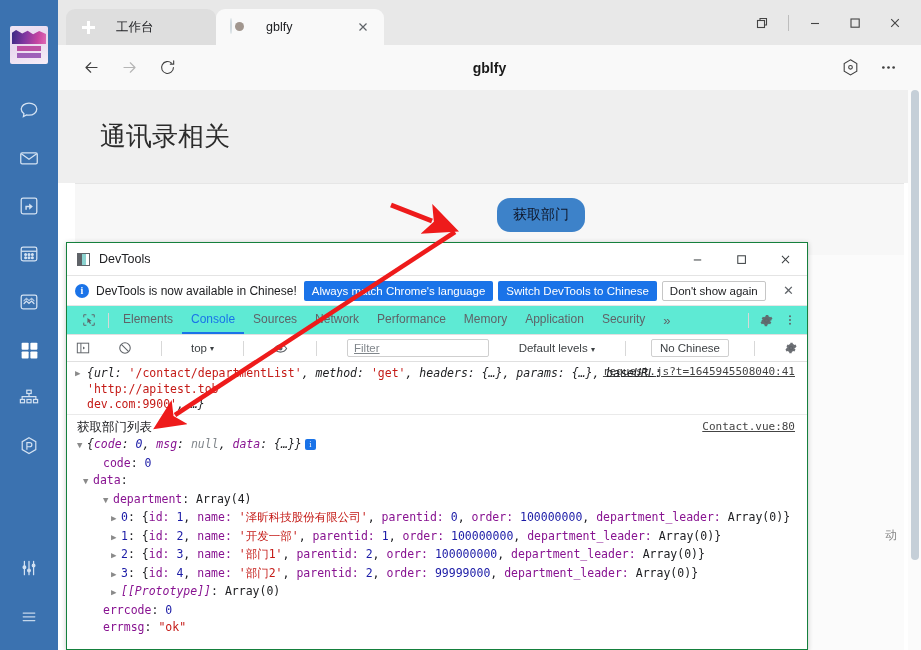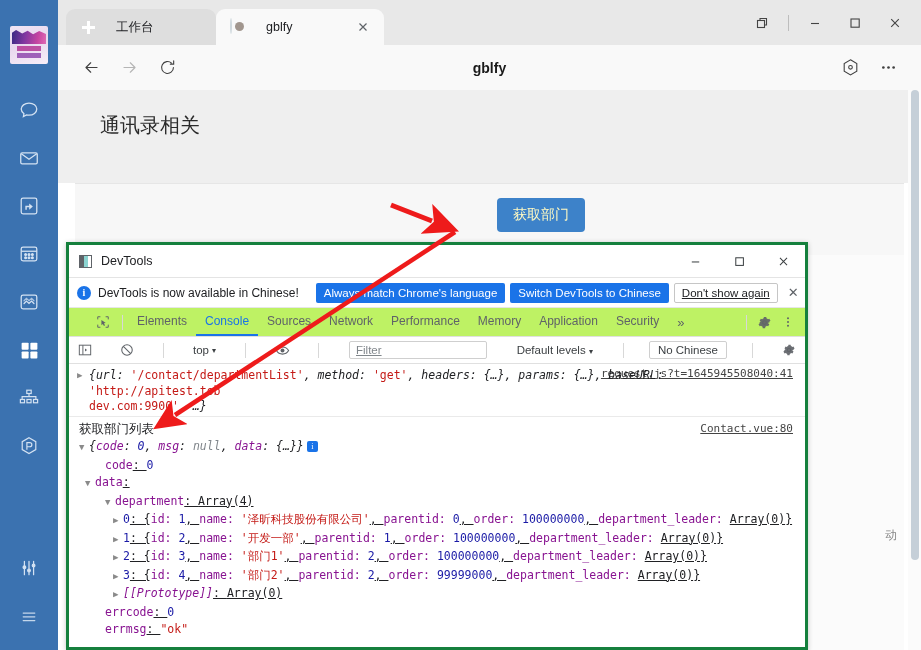--- a/index.html
+++ b/index.html
@@ -103,50 +103,50 @@
   }
   .nav-right { margin-left:auto; display:flex; align-items:center; z-index:2; }
 
   
   .viewport {
     position:absolute; left:0; top:90px; width:863px; height:560px;
     background:#ffffff; overflow:hidden;
   }
   .page-head { background:#efefef; height: 93px; position:relative; }
   .page-title {
-    position:absolute; left:42px; top:22px; font-size:20px; color:#2b2b2b;
+    position:absolute; left:42px; top:29px; font-size:26px; color:#2b2b2b;
     font-family:"DejaVu Sans","Liberation Sans",sans-serif;
   }
   .page-card {
     position:absolute; left:17px; top:93px; right:17px; height:72px;
     background:#f7f7f7; border-top:1px solid #e6e6e6;
   }
   .btn-primary {
     position:absolute; left:422px; top:14px;
-    background:#3d82c9; color:#fef9c3; border:none; border-radius:4px;
+    background:#3d82c9; color:#0f172a; border:none; border-radius:13px;
     padding:8px 16px; font-size:14px; cursor:pointer;
     font-family:"DejaVu Sans","Liberation Sans",sans-serif;
   }
   .page-rest { position:absolute; left:17px; top:165px; right:17px; bottom:0; background:#fbfbfb; }
   .hidden-text {
     position:absolute; right:24px; top:437px; font-size:12px; color:#888;
     font-family:"DejaVu Sans",sans-serif; white-space:nowrap;
   }
   .page-scrollbar {
     position:absolute; right:0; top:0; width:13px; height:560px; background:#fbfbfb;
   }
   .page-scrollbar .thumb {
     position:absolute; left:3px; top:0px; width:8px; height:470px;
     background:#c5cfd8; border-radius:4px;
   }
 
   
   .devtools {
     position:absolute; left:66px; top:242px; width:742px; height:408px;
-    background:#ffffff; border:3px solid #15803d;
+    background:#ffffff; border:1px solid #15803d;
     box-shadow:0 1px 5px rgba(0,0,0,.22);
     font-family:"Liberation Sans","DejaVu Sans",sans-serif;
     overflow:hidden;
   }
   .dt-title {
     height:33px; display:flex; align-items:center; padding-left:10px;
     border-bottom:1px solid #e4e4e4; background:#ffffff;
   }
   .dt-icon {
     width:13px;height:13px;margin-right:9px;border:1px solid #5f6368;
@@ -162,32 +162,32 @@
 
   .dt-banner {
     height:30px; display:flex; align-items:center; gap:0;
     padding:0 8px; border-bottom:1px solid #e6e6e6; background:#fff;
   }
   .info-dot {
     width:14px;height:14px;border-radius:50%;background:#1a73e8;color:#fff;
     font-size:10px;font-weight:bold;display:flex;align-items:center;justify-content:center;
     flex:0 0 14px; margin-right:7px; font-family:"Liberation Serif",serif;
   }
-  .banner-msg { font-size:12px; color:#202124; margin-right:17px; white-space:nowrap; }
+  .banner-msg { font-size:12px; color:#202124; margin-right:7px; white-space:nowrap; }
   .banner-btn {
     font-size:11.5px; padding:3px 7px; border-radius:2px; cursor:pointer; white-space:nowrap;
     margin-right:5px; border:1px solid transparent;
   }
   .banner-btn.blue { background:#1a73e8; color:#fff; }
   .banner-btn.plain { background:#fff; color:#202124; border:1px solid #c6c6c6; }
   .banner-x { margin-left:auto; color:#5f6368; cursor:pointer; font-size:13px; padding:0 5px; }
 
   .dt-tabs {
     height:29px; display:flex; align-items:center; border-bottom:1px solid #e0e0e0;
-    background:#bef264; padding-left:20px;
+    background:#5eead4; padding-left:8px;
   }
   .dt-inspect {
     width:28px;height:27px;display:flex;align-items:center;justify-content:center;
     color:#5f6368;cursor:pointer;
   }
   .dt-vsep { width:1px;height:15px;background:#d8d8d8;margin:0 5px; }
   .dt-tab {
     font-size:12px;color:#5f6368;padding:6px 9px;cursor:pointer;
     border-bottom:2px solid transparent; white-space:nowrap;
   }
@@ -228,21 +228,21 @@
   .tri { color:#8a8a8a; font-size:9px; display:inline-block; width:10px; }
   .ind1 { padding-left:16px; } .ind2 { padding-left:36px; }
   .ind3 { padding-left:44px; } .ind4 { padding-left:58px; }
   .k { color:#881391; }
   .kd { color:#5f6368; }
   .num { color:#1a1aa6; }
   .str { color:#c41a16; }
   .nul { color:#80868b; font-style:italic; }
   .ital { color:#202124; font-style:italic; }
   .proto { color:#881391; font-style:italic; }
-  .plain { color:#202124;text-decoration:underline; }
+  .plain { color:#202124; }
   .cn-msg { font-family:"DejaVu Sans","Liberation Sans",sans-serif; font-size:12.5px; color:#202124; }
   .ibadge {
     display:inline-block;width:11px;height:11px;background:#1a73e8;color:#fff;border-radius:2px;
     font-size:8px;line-height:11px;text-align:center;font-family:"Liberation Serif",serif;
     vertical-align:1px; margin-left:3px;
   }
 
   
   .arrows { position:absolute; left:0; top:0; width:921px; height:650px; pointer-events:none; }
 </style>

